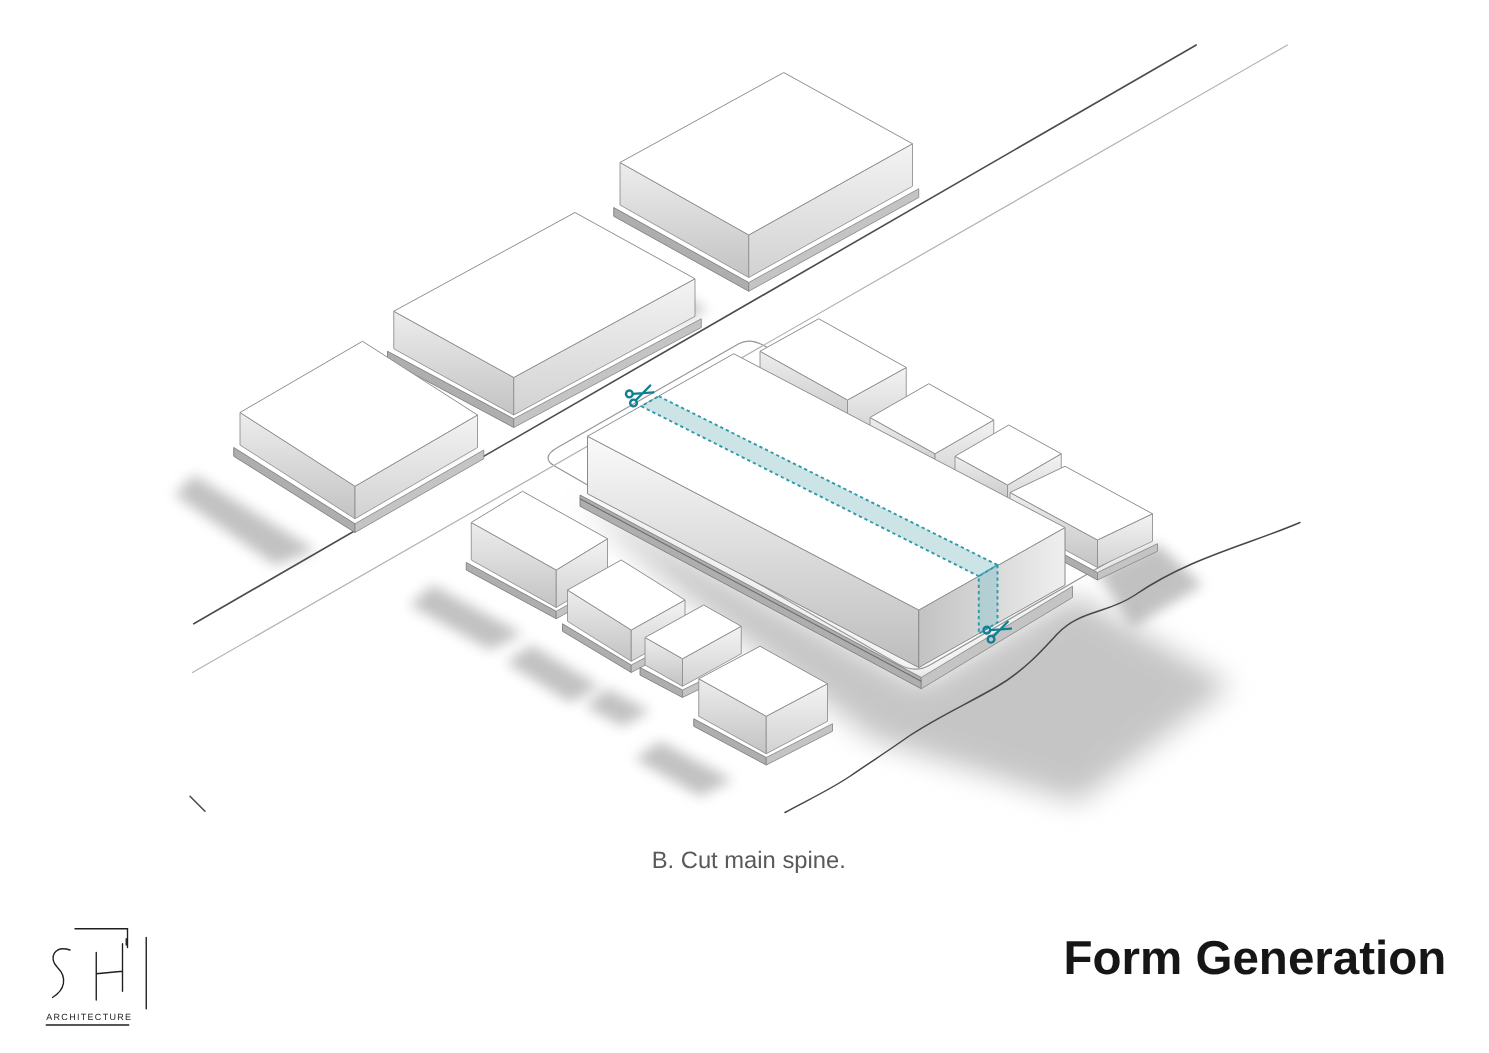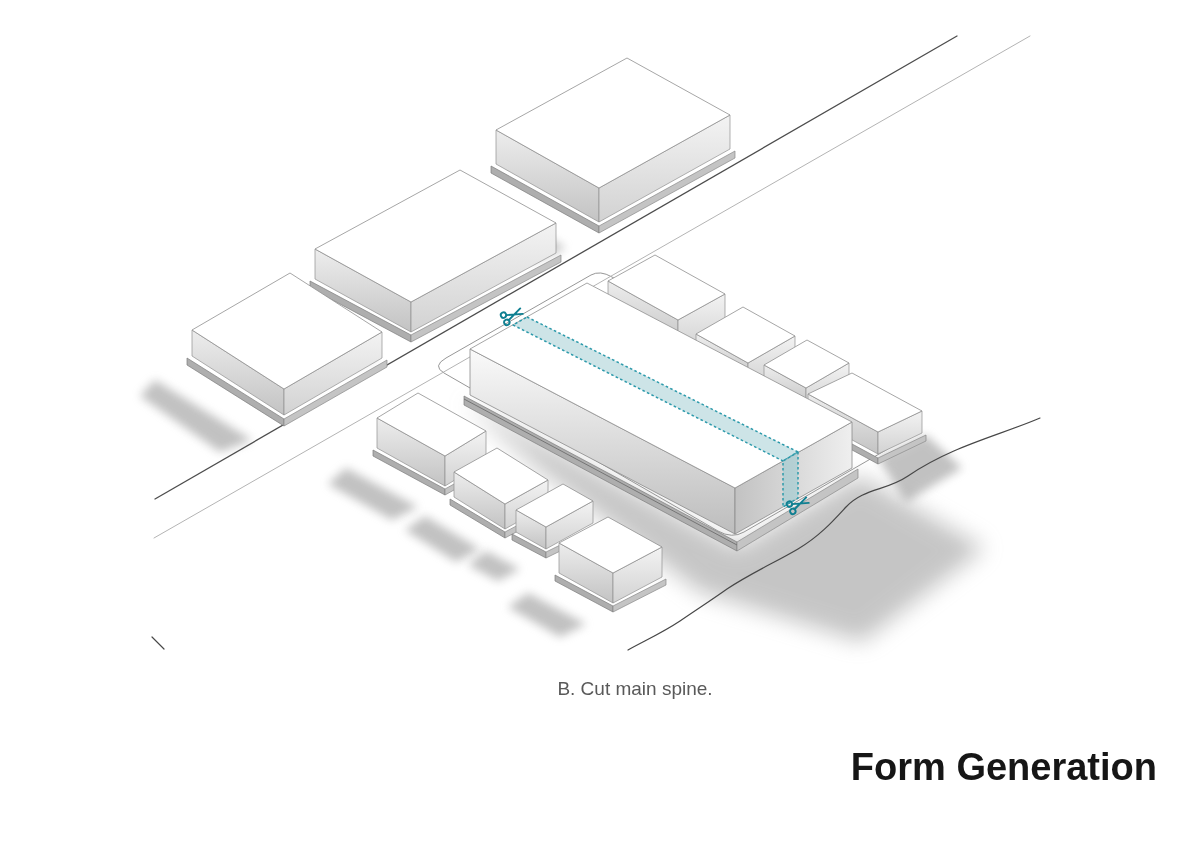--- a/index.html
+++ b/index.html
@@ -27,21 +27,21 @@
   .bandR{fill:var(--color-band_fill,#9ccad0);fill-opacity:.5;
          stroke:var(--color-band_stroke,#2d9aab);stroke-width:1.5;
          stroke-dasharray:2.6 2.4;stroke-linejoin:round;}
   .bandW{fill:var(--color-band_fill,#9ccad0);fill-opacity:.6;
          stroke:var(--color-band_stroke,#2d9aab);stroke-width:1.5;
          stroke-dasharray:2.6 2.4;stroke-linejoin:round;}
   .scis{stroke:var(--color-accent,#0f7f91);fill:none;stroke-width:1.9;stroke-linecap:round;}
 
   
   .caption{position:absolute;left:599px;top:678px;transform:translateX(-50%);
-           font-size:19px;color:var(--color-caption_text,#595959);white-space:nowrap;margin-left:36px;}
+           font-size:19px;color:var(--color-caption_text,#595959);white-space:nowrap;}
   .title{position:absolute;right:34px;top:746px;font-size:38px;font-weight:700;
          color:var(--color-title_text,#161616);letter-spacing:0;white-space:nowrap;}
   .logo{position:absolute;left:33px;top:736px;width:110px;height:92px;}
   .logo svg{display:block;}
   .logo .ink{stroke:var(--color-logo_ink,#1f1f1f);fill:none;stroke-width:1.1;stroke-linecap:round;}
   .logo text{fill:var(--color-logo_ink,#1f1f1f);font-family:"Liberation Sans",sans-serif;
              font-size:7.2px;letter-spacing:1.05px;}
 </style>
 </head>
 <body>
@@ -196,14 +196,26 @@
     </g>
 
     <path class="terrain" d="M1040,418 C998,436 952,446 908,476 C886,491 864,488 846,507 C834,520 820,536 798,549 C776,562 751,573 727,589 C713,599 699,608 680,621 C662,633 644,641 628,650"></path>
     <path class="terrain" d="M152,637 L164,649"></path>
   </svg>
 
   <div class="caption">B. Cut main spine.</div>
 
   <div class="title">Form Generation</div>
 
+  <div class="logo">
+    <svg width="110" height="92" viewBox="0 0 110 92">
+      <g class="ink">
+        <path d="M27,7 L69,7 L69,22"></path>
+        <path d="M23,24 C11,20 5,30 13,38 C21,46 19,56 9,62"></path>
+        <path d="M44,26 L44,64 M65,19 L65,57 M44,43 L65,41 M68,15 L68,20"></path>
+        <path d="M84,14 L84,71"></path>
+        <path d="M4,84 L70,84"></path>
+      </g>
+      <text x="4" y="80">ARCHITECTURE</text>
+    </svg>
+  </div>
 
 </div>
 
 </body></html>

